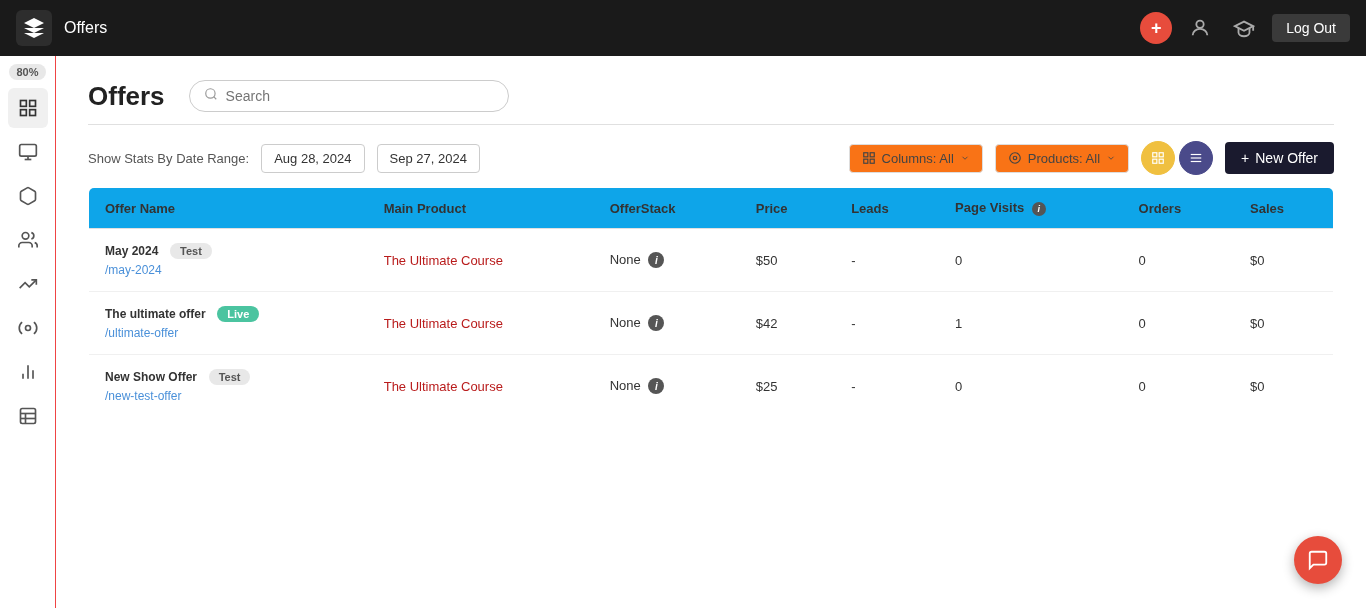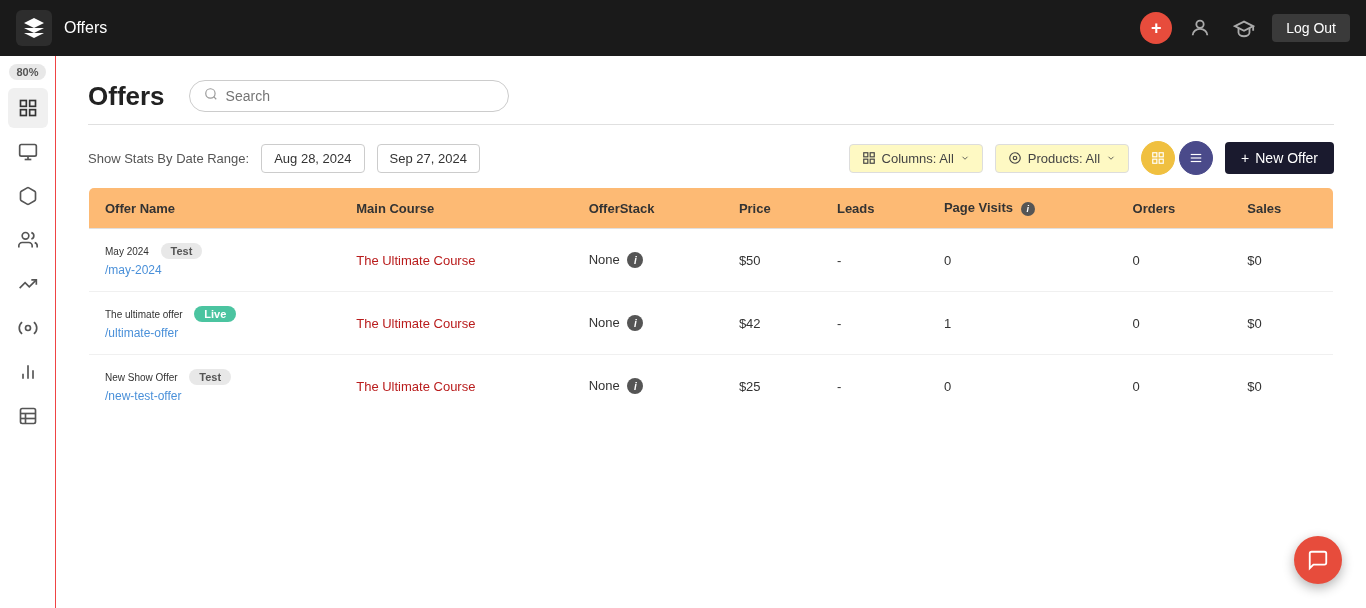--- a/index.html
+++ b/index.html
@@ -189,21 +189,21 @@
     .toolbar-spacer { flex: 1; }
     .columns-btn, .products-btn {
       display: flex;
       align-items: center;
       gap: 6px;
       border: 1px solid #ddd;
       border-radius: 4px;
       padding: 6px 12px;
       font-size: 13px;
       color: #444;
-      background: #fef9c3;
+      background: #f97316;
       cursor: pointer;
     }
     .view-toggle {
       display: flex;
       gap: 4px;
     }
     .view-btn {
       width: 34px; height: 34px;
       border: 1px solid #ddd;
       border-radius: 50%;
@@ -230,39 +230,39 @@
 
     
     .offers-table {
       width: 100%;
       border-collapse: collapse;
       border: 1px solid #e0e0e0;
       border-radius: 6px;
       overflow: hidden;
     }
     .offers-table th {
-      background: #fdba74;
+      background: #0ea5e9;
       padding: 12px 16px;
       text-align: left;
       font-size: 13px;
       font-weight: 600;
       color: #333;
       border-bottom: 1px solid #e0e0e0;
       white-space: nowrap;
     }
     .offers-table td {
       padding: 14px 16px;
       font-size: 13px;
       color: #333;
       border-bottom: 1px solid #f0f0f0;
       vertical-align: middle;
     }
     .offers-table tr:last-child td { border-bottom: none; }
     .offer-name-cell { display: flex; flex-direction: column; gap: 4px; }
-    .offer-name { font-weight: 400; font-size: 10px; }
+    .offer-name { font-weight: 700; font-size: 12px; }
     .offer-slug { color: #4a90d9; font-size: 12px; cursor: pointer; }
     .badge {
       display: inline-block;
       padding: 2px 10px;
       border-radius: 12px;
       font-size: 11px;
       font-weight: 600;
       margin-left: 8px;
     }
     .badge-test { background: #e8e8e8; color: #555; }
@@ -462,21 +462,21 @@
       <button class="new-offer-btn">
         <span>+</span>
         <span>New Offer</span>
       </button>
     </div>
 
     <table class="offers-table">
       <thead>
         <tr>
           <th>Offer Name</th>
-          <th>Main Course</th>
+          <th>Main Product</th>
           <th>OfferStack</th>
           <th>Price</th>
           <th>Leads</th>
           <th>Page Visits <span class="col-header-info">i</span></th>
           <th>Orders</th>
           <th>Sales</th>
         </tr>
       </thead>
       <tbody id="table-body">
       <tr>

